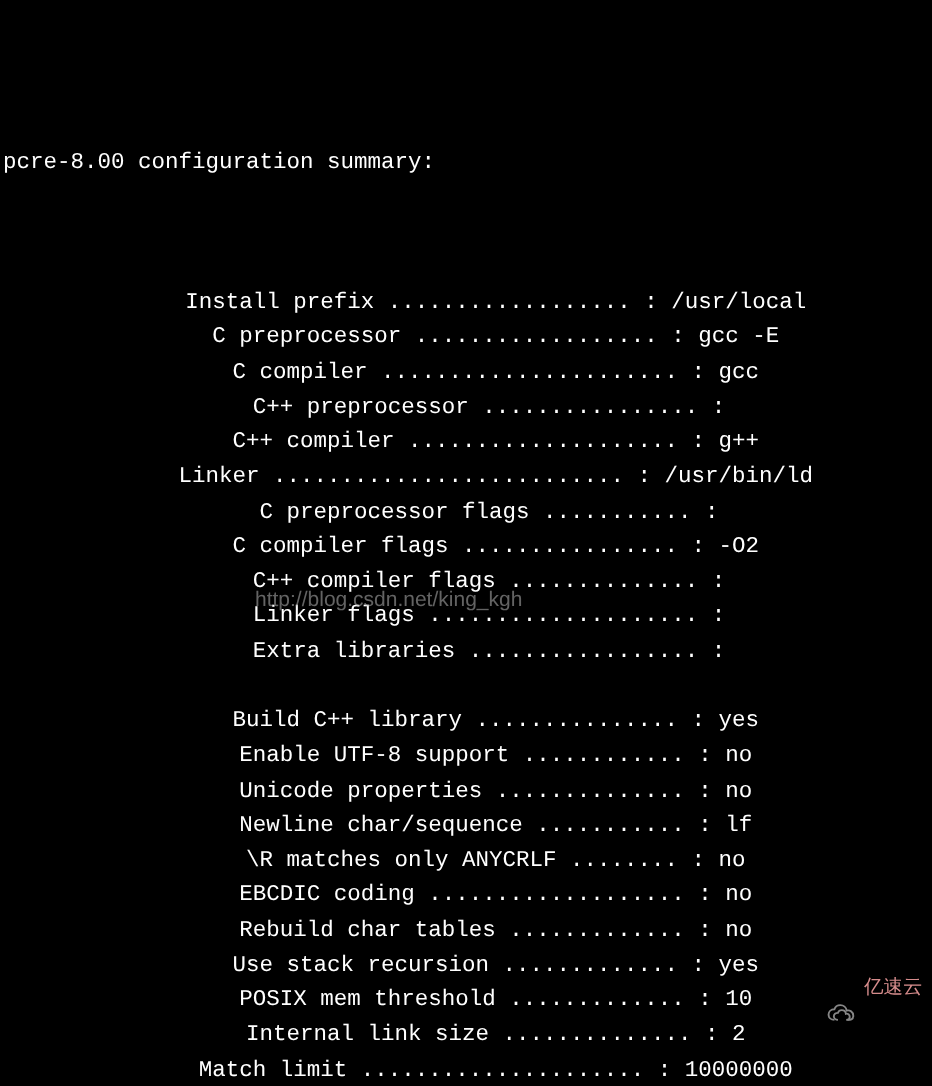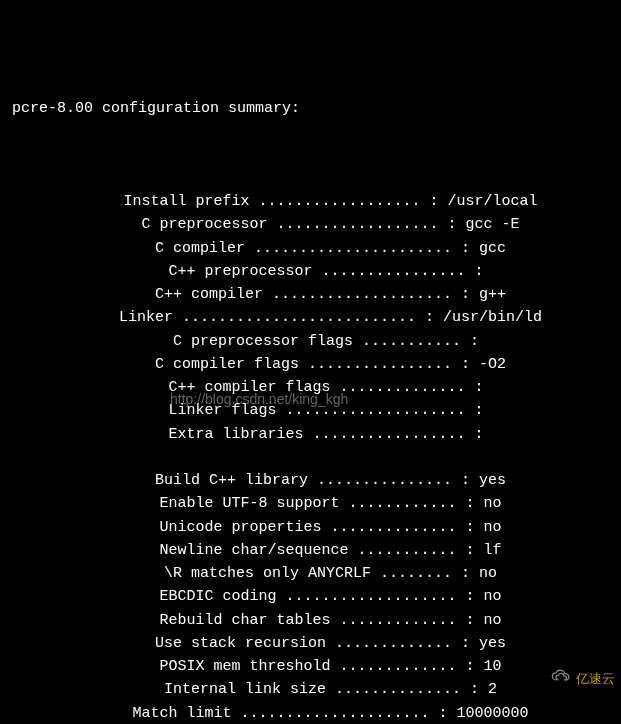--- a/index.html
+++ b/index.html
@@ -11,39 +11,39 @@
       line-height: 1.55;
       width: 621px;
       height: 724px;
       padding: 4px 0 0 0;
       white-space: pre;
       overflow: hidden;
       position: relative;
     }
     .line { display: block; }
     .indent { padding-left: 40px; text-align: center; }
-    .header { padding-left: 12px; }
+    .header { padding-left: 2px; }
     .watermark {
       position: absolute;
       left: 170px;
       top: 365px;
       color: rgba(180,180,180,0.55);
       font-family: Arial, sans-serif;
       font-size: 14px;
       pointer-events: none;
       margin-top: 24px;
     }
     .logo {
       position: absolute;
       right: 6px;
       bottom: 14px;
       display: flex;
-      align-items: center;
+      align-items: flex-start;
       gap: 4px;
-      color: #eab308;
+      color: #fca5a5;
       font-family: "Microsoft YaHei", Arial, sans-serif;
       font-size: 13px;
       opacity: 0.85;
     }
     .logo svg { width: 22px; height: 16px; }
   </style>
 </head>
 <body>
 
 

